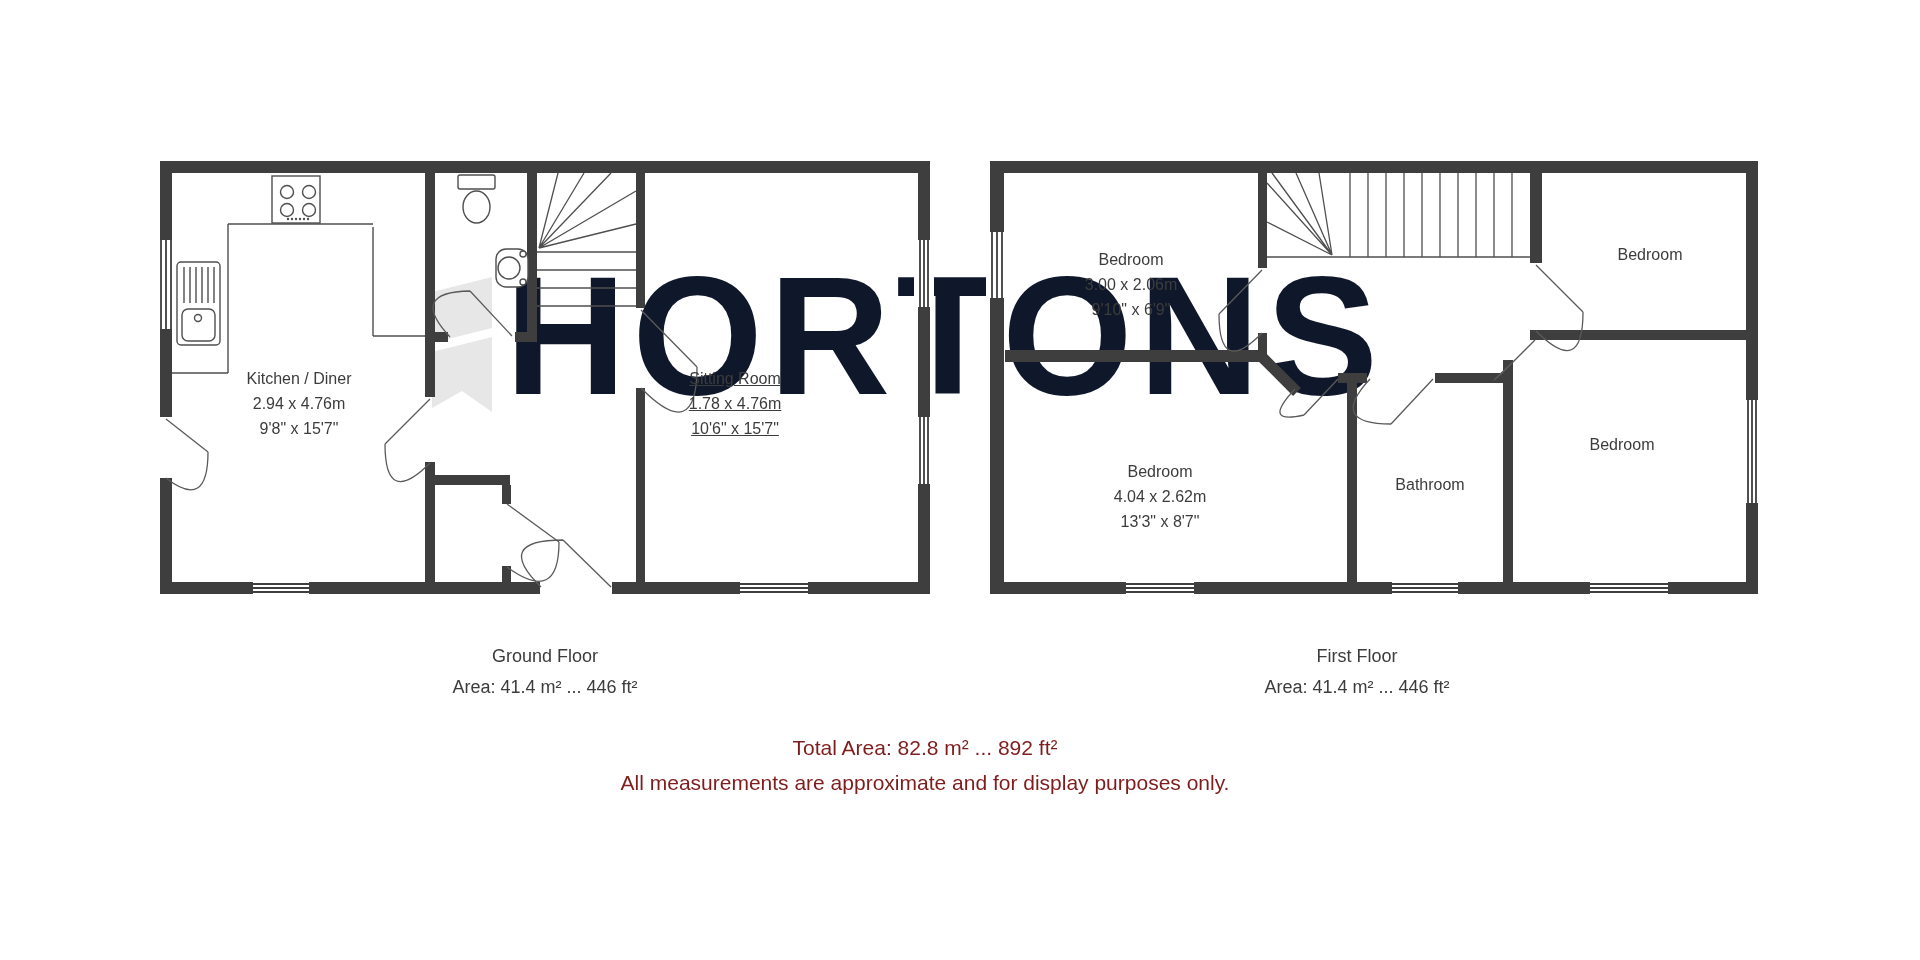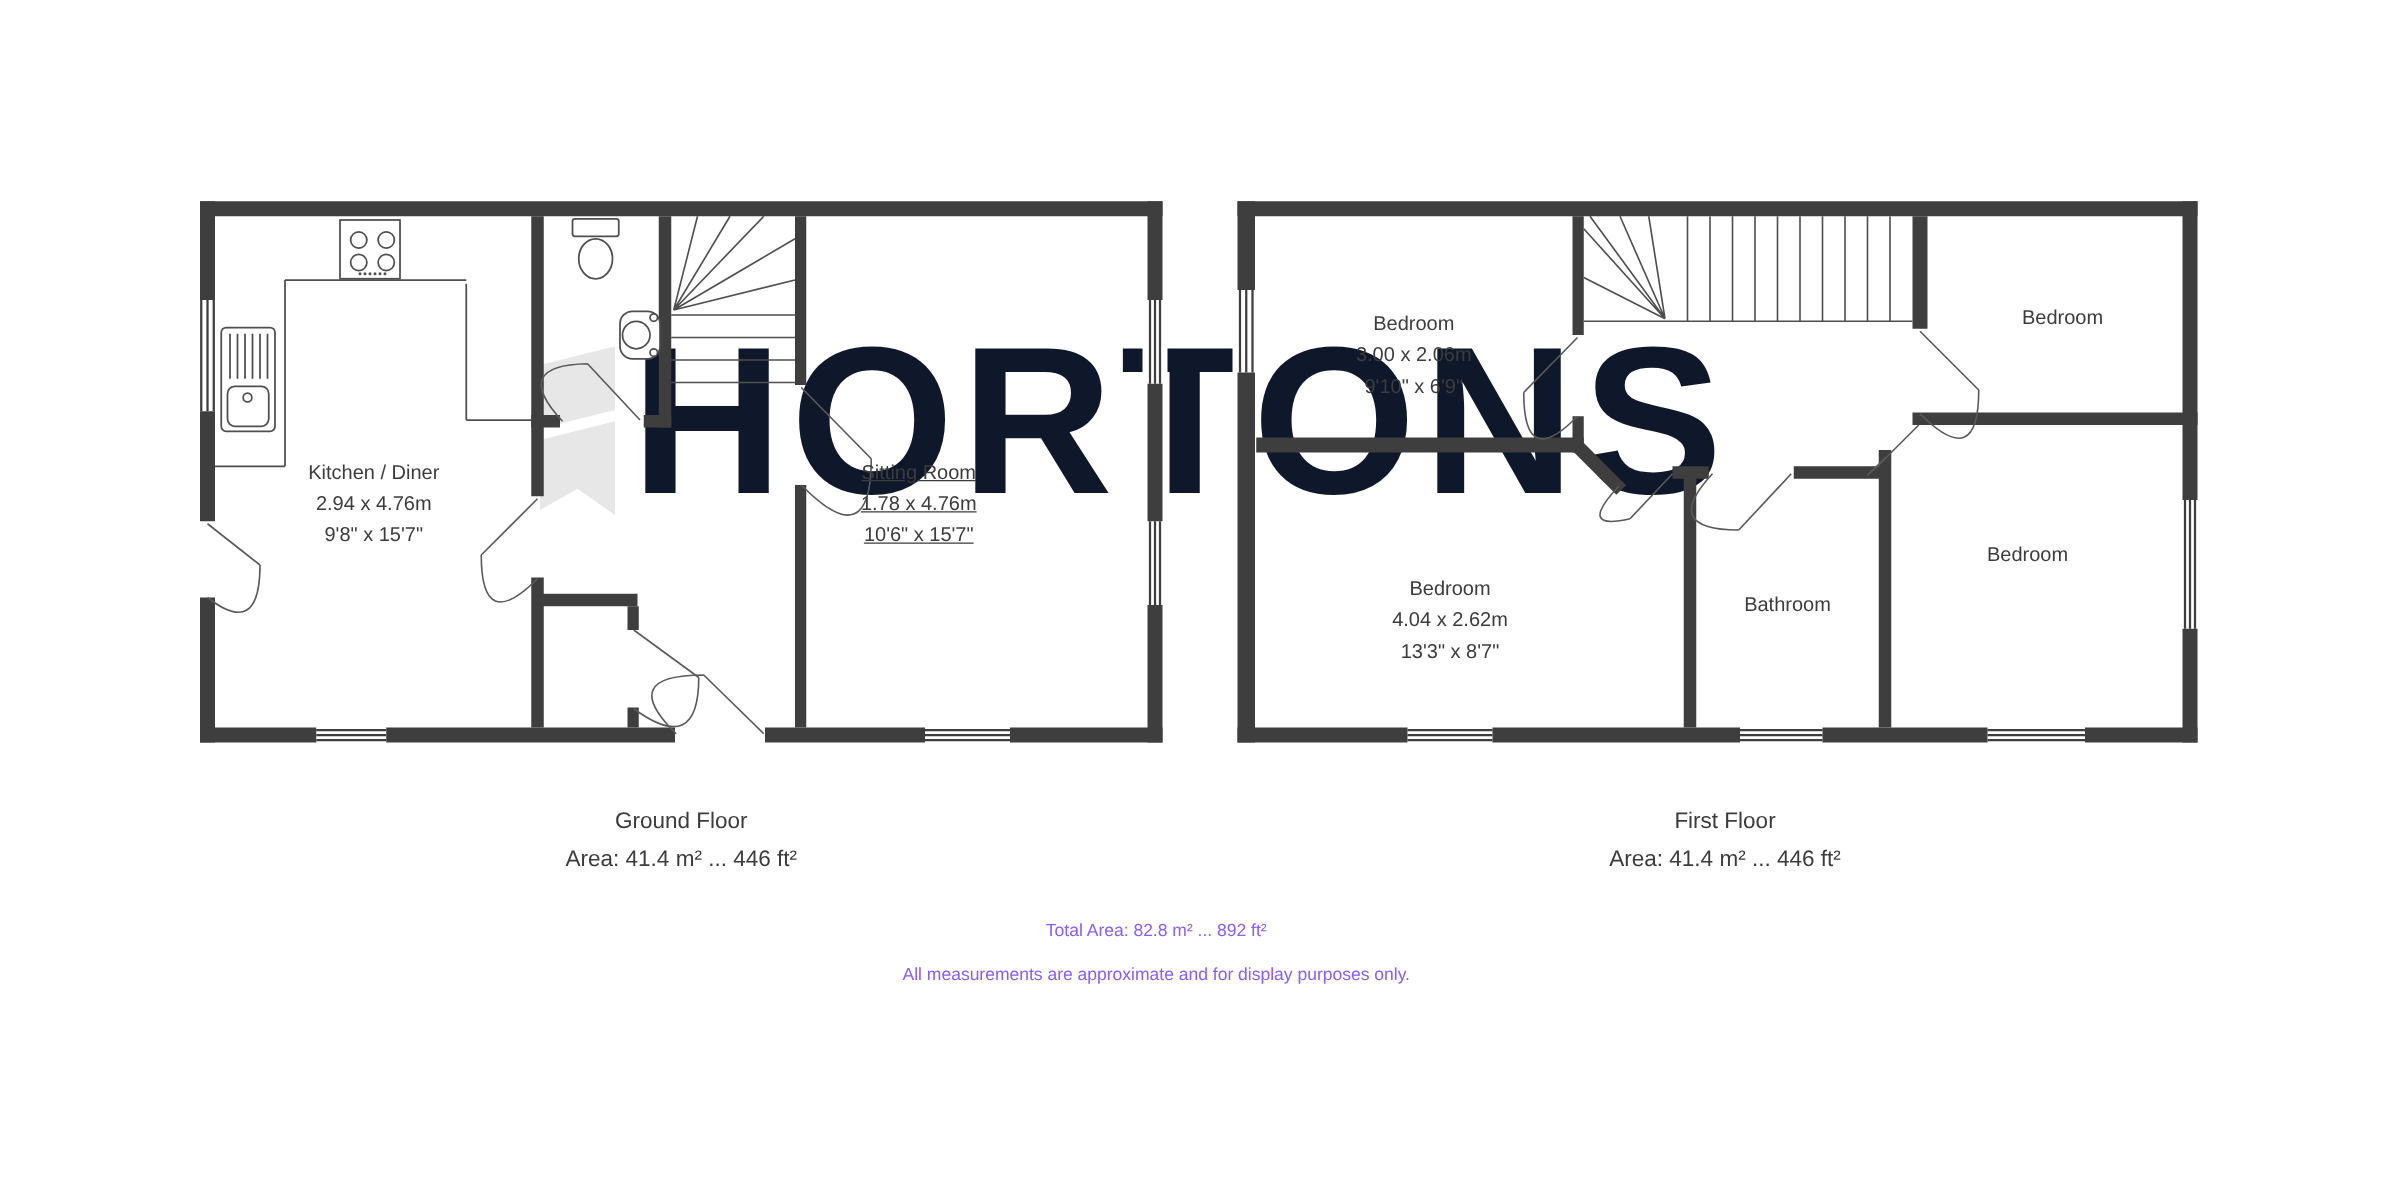--- a/index.html
+++ b/index.html
@@ -6,21 +6,21 @@
   #canvas{position:relative;width:1920px;height:960px;background:#ffffff;overflow:hidden;
           font-family:"Liberation Sans", sans-serif;}
   #watermark{position:absolute;left:505px;top:252px;font-size:168px;font-weight:bold;
              letter-spacing:6px;color:#0f172a;line-height:1;user-select:none;white-space:nowrap;}
   svg{position:absolute;left:0;top:0;}
   .room-label{position:absolute;transform:translateX(-50%);text-align:center;
               color:#3c3c3c;font-size:16px;line-height:25px;white-space:nowrap;}
   .floor-label{position:absolute;transform:translateX(-50%);text-align:center;
                color:#3c3c3c;font-size:18px;line-height:31px;white-space:nowrap;}
   .footer-line{position:absolute;transform:translateX(-50%);text-align:center;
-               color:#8b5cf6;font-size:14px;white-space:nowrap;}
+               color:#7f1d1d;font-size:21px;white-space:nowrap;}
   .ff-label div, .room-label div{white-space:nowrap;}
 </style>
 </head>
 <body>
 
 <div id="canvas">
 
   <div id="watermark">HORTONS</div>
 
   <svg width="1920" height="960" viewBox="0 0 1920 960">
@@ -208,21 +208,21 @@
 
   <div class="room-label" style="left:1650px;top:242px;">
     <div>Bedroom</div>
   </div>
 
   <div class="floor-label" style="left:545px;top:641px;">
     <div>Ground Floor</div>
     <div>Area: 41.4 m² ... 446 ft²</div>
   </div>
 
-  <div class="floor-label" style="left:1357px;top:641px;margin-left:23px;">
+  <div class="floor-label" style="left:1357px;top:641px;">
     <div>First Floor</div>
     <div>Area: 41.4 m² ... 446 ft²</div>
   </div>
 
   <div class="footer-line" style="left:925px;top:736px;">Total Area: 82.8 m² ... 892 ft²</div>
   <div class="footer-line" style="left:925px;top:771px;">All measurements are approximate and for display purposes only.</div>
 
 </div>
 
 </body></html>

